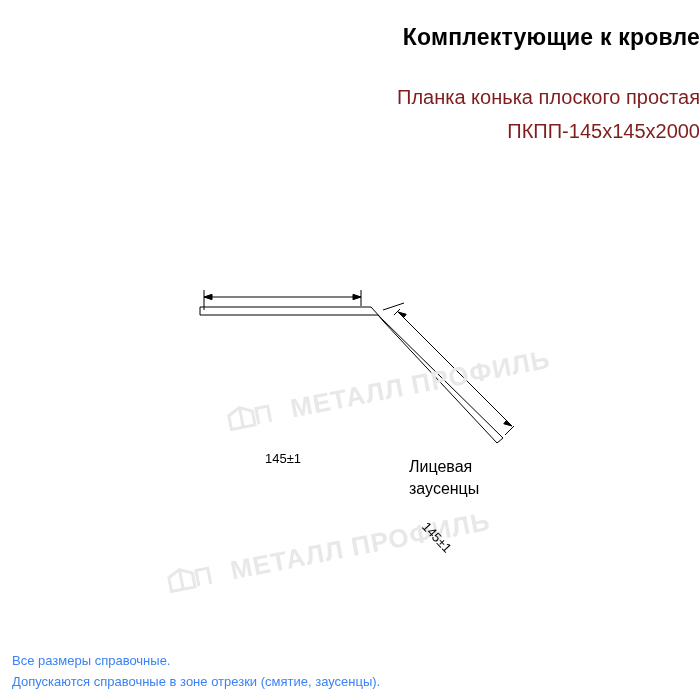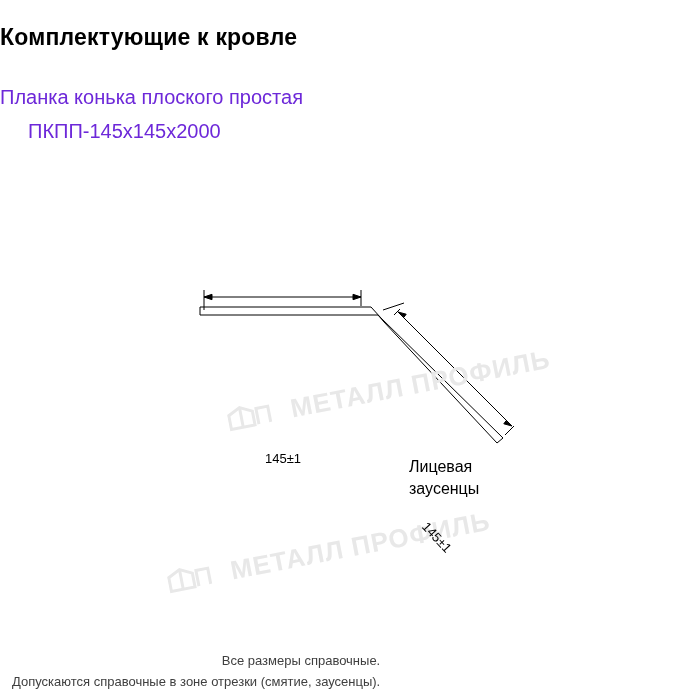--- a/index.html
+++ b/index.html
@@ -17,34 +17,34 @@
   }
   .page {
     position: absolute;
     inset: 0;
   }
   .title-block {
     position: absolute;
     top: 22px;
     left: 0;
     width: 700px;
-    text-align: left;
+    text-align: right;
   }
   .main-title {
     font-size: 23px;
     font-weight: bold;
     letter-spacing: 0.2px;
     line-height: 30px;
     color: #000;
   }
   .subtitle {
     margin-top: 28px;
     font-size: 20px;
     line-height: 34px;
-    color: #6d28d9;
+    color: #7f1d1d;
   }
   .subtitle .line2 {
     display: block;
     margin-left: 28px;
   }
   .drawing-area {
     position: absolute;
     top: 170px;
     left: 0;
     width: 700px;
@@ -99,22 +99,21 @@
     line-height: 22px;
     color: #000;
     white-space: nowrap;
   }
   .notes {
     position: absolute;
     left: 12px;
     bottom: 8px;
     font-size: 13px;
     line-height: 21px;
-    color: #404040;
-    text-align: right;
+    color: #3b82f6;
   }
   svg { display: block; }
 </style>
 </head>
 <body>
 
 <div class="page">
 
   <div class="title-block">
     <div class="main-title">Комплектующие к кровле</div>

